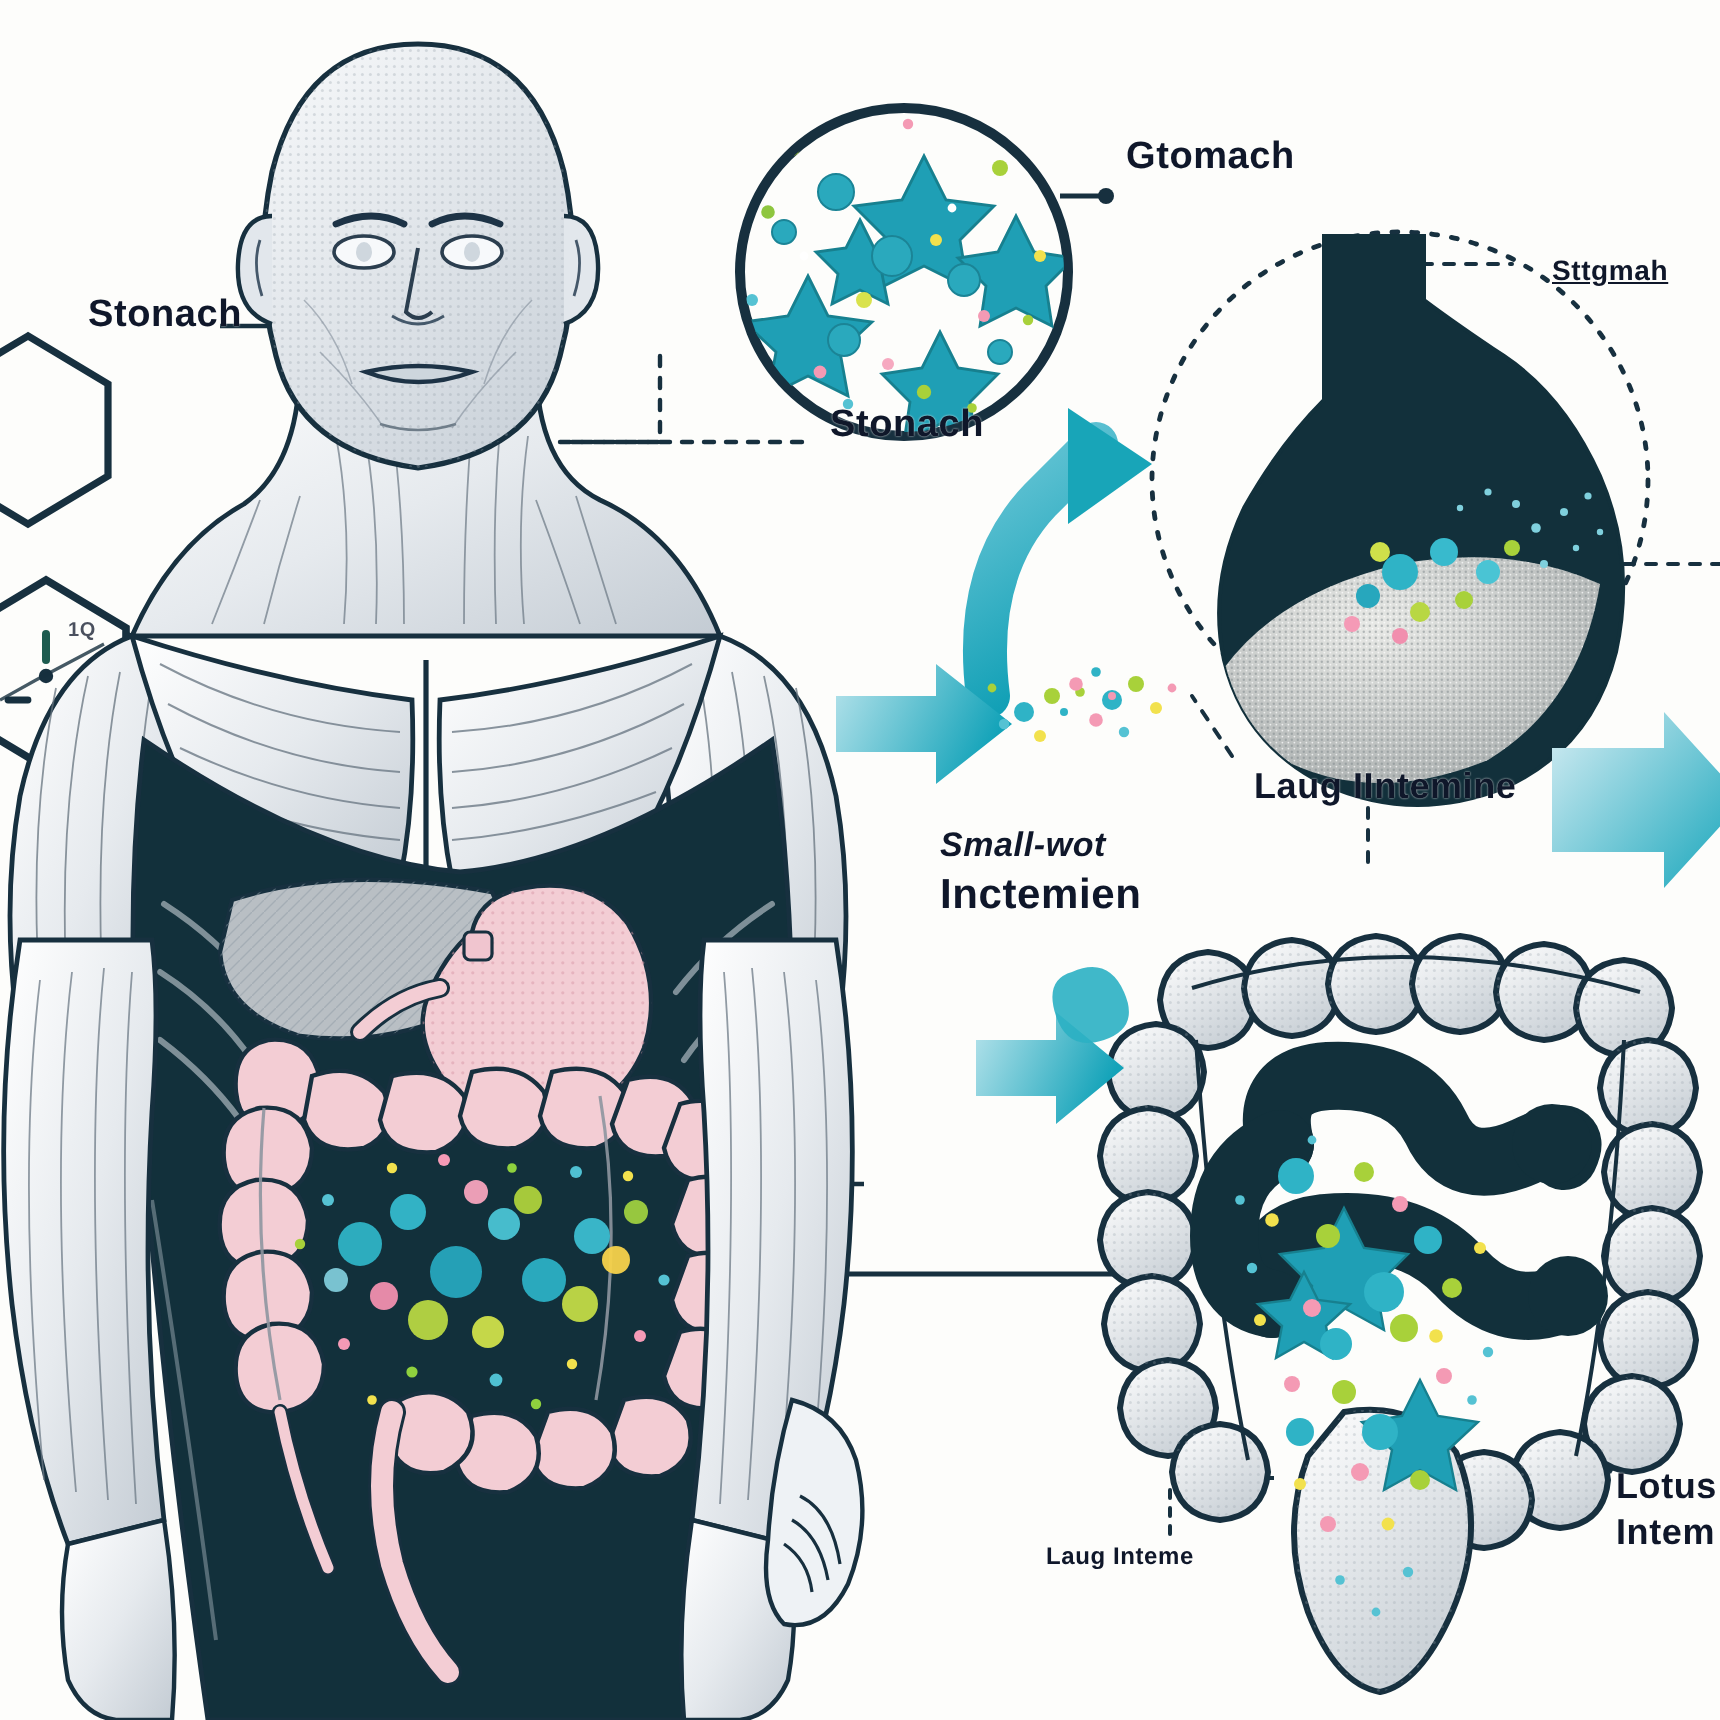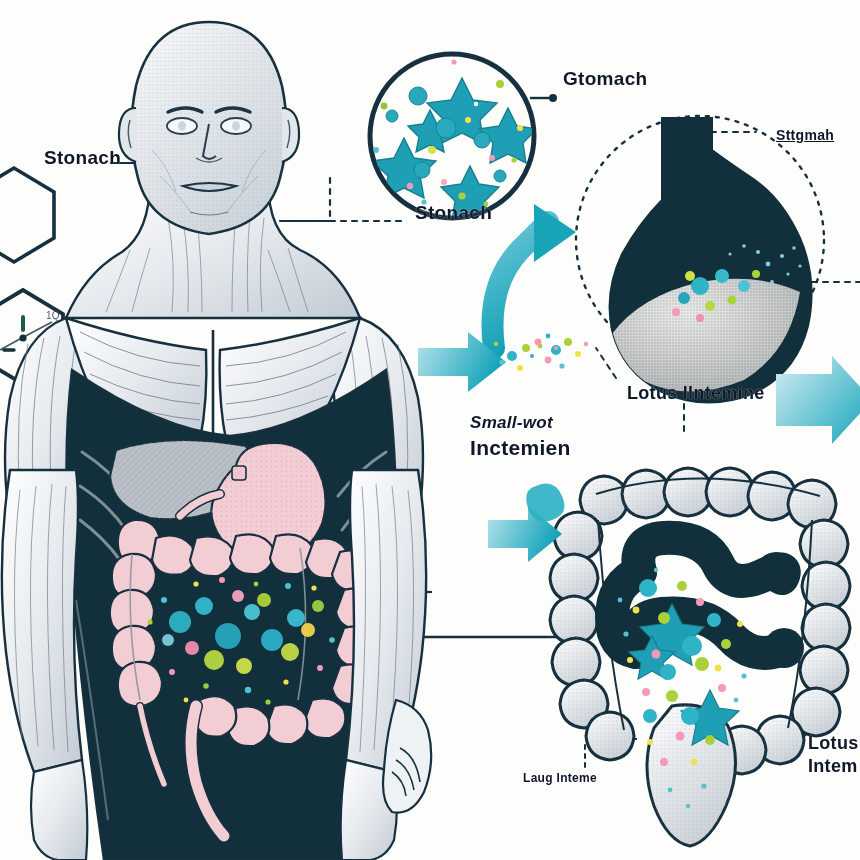--- a/index.html
+++ b/index.html
@@ -581,19 +581,19 @@
         <circle cx="556" cy="348" r="2" fill="#f49ab4"></circle>
   </g>
 </svg>
 
 <div class="lbl" style="left:44px;top:147px;font-size:19px;">Stonach</div>
 <div class="lbl" style="left:563px;top:68px;font-size:19px;">Gtomach</div>
 <div class="lbl" style="left:415px;top:202px;font-size:19px;">Stonach</div>
 <div class="lbl" style="left:776px;top:128px;font-size:14px;text-decoration:underline;">Sttgmah</div>
 <div class="lbl" style="left:470px;top:413px;font-size:17px;font-style:italic;">Small-wot</div>
 <div class="lbl" style="left:470px;top:436px;font-size:21px;">Inctemien</div>
-<div class="lbl" style="left:627px;top:383px;font-size:18px;">Lotus IIntemine</div>
+<div class="lbl" style="left:627px;top:383px;font-size:18px;">Laug IIntemine</div>
 <div class="lbl" style="left:523px;top:772px;font-size:12px;">Laug Inteme</div>
 <div class="lbl" style="left:808px;top:733px;font-size:18px;text-align:right;">Lotus</div>
 <div class="lbl" style="left:808px;top:756px;font-size:18px;">Intem</div>
-<div class="lbl" style="left:34px;top:310px;font-size:10px;font-weight:400;opacity:.75;margin-left:12px;">1Q</div>
+<div class="lbl" style="left:34px;top:310px;font-size:10px;font-weight:700;opacity:.75;">1Q</div>
 
 </div>
 
 </body></html>

